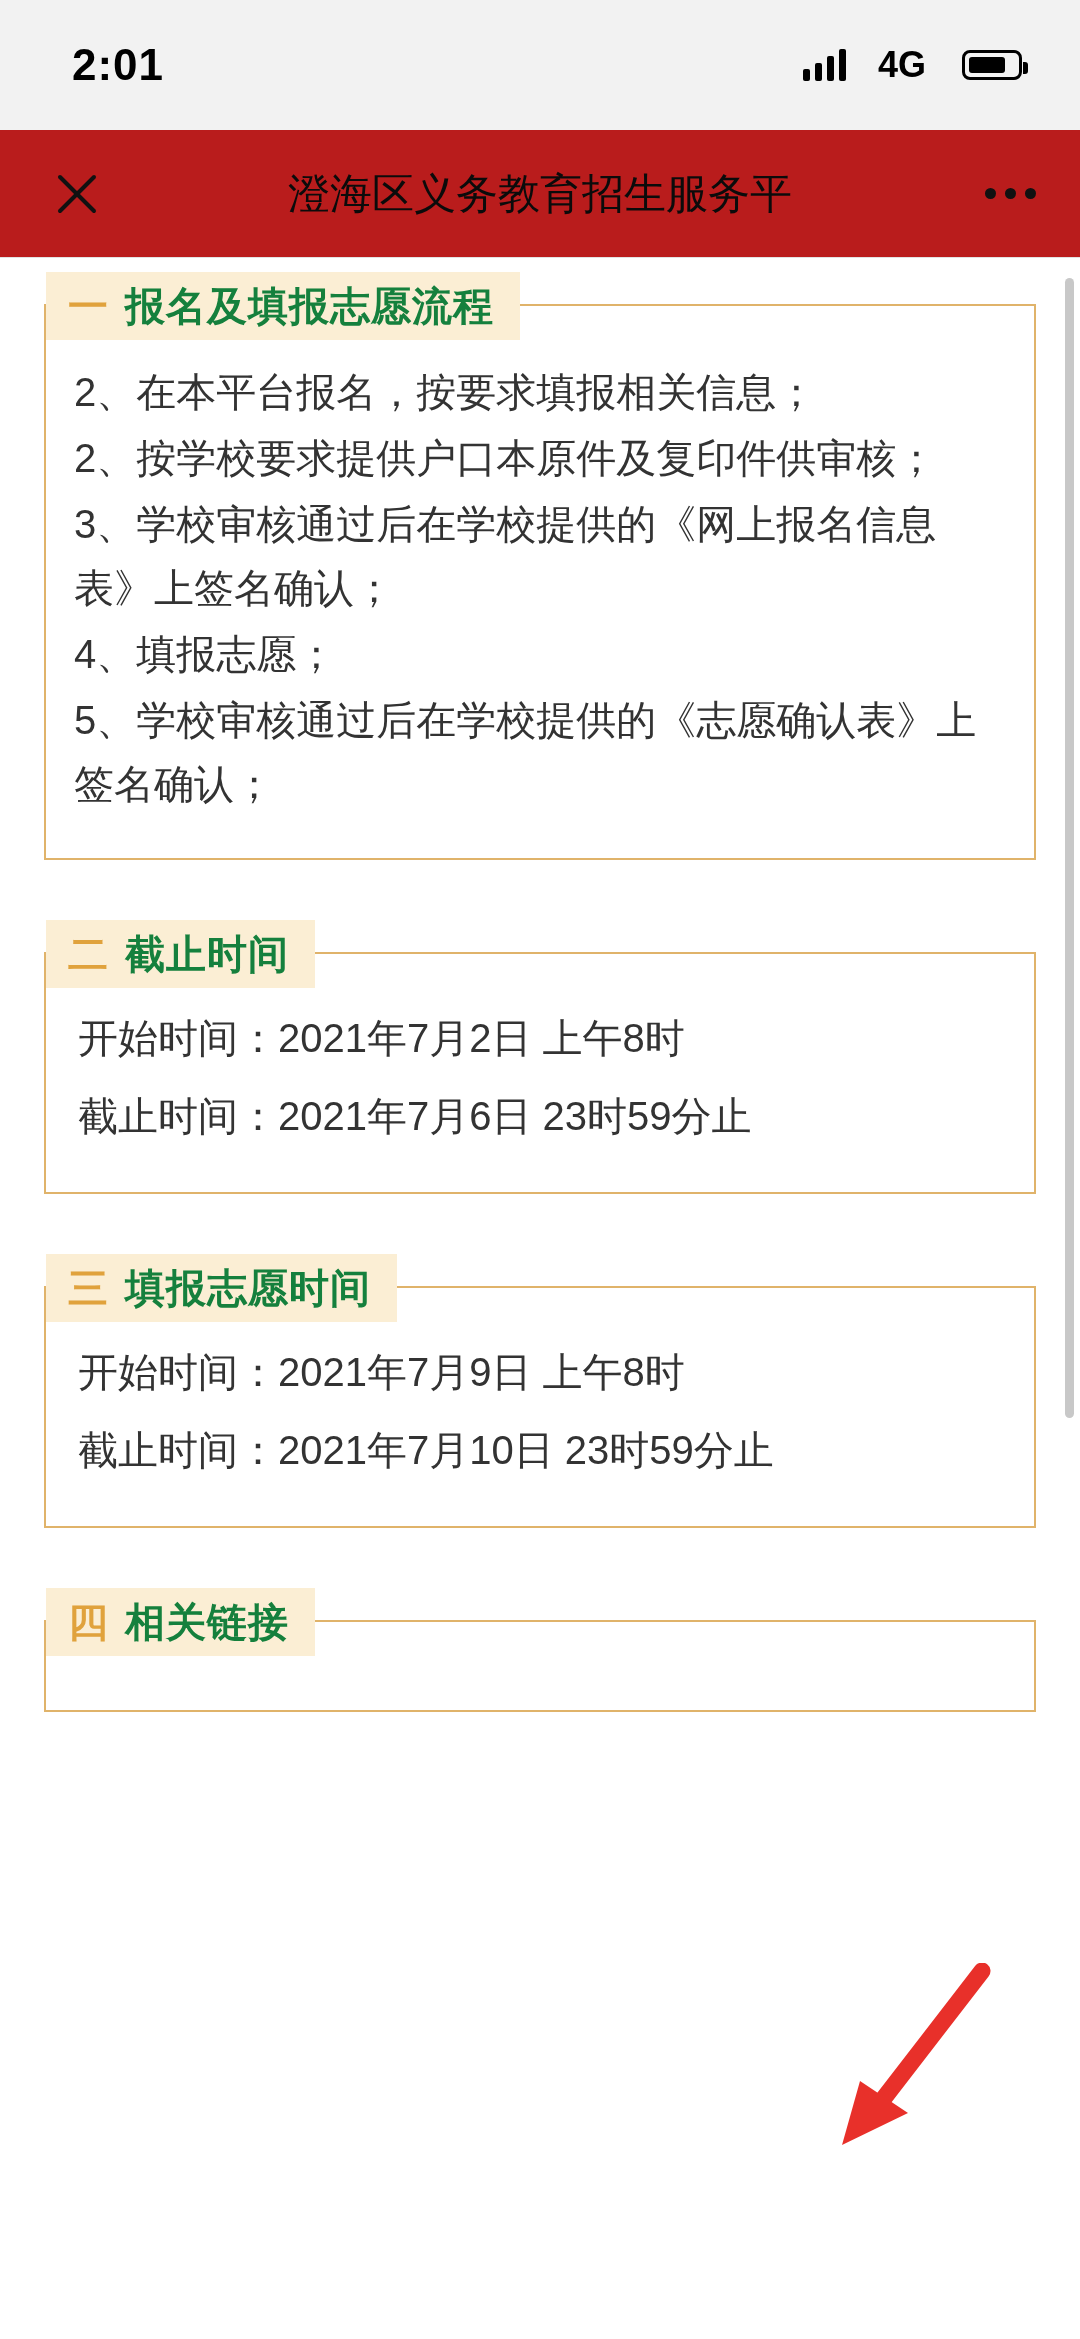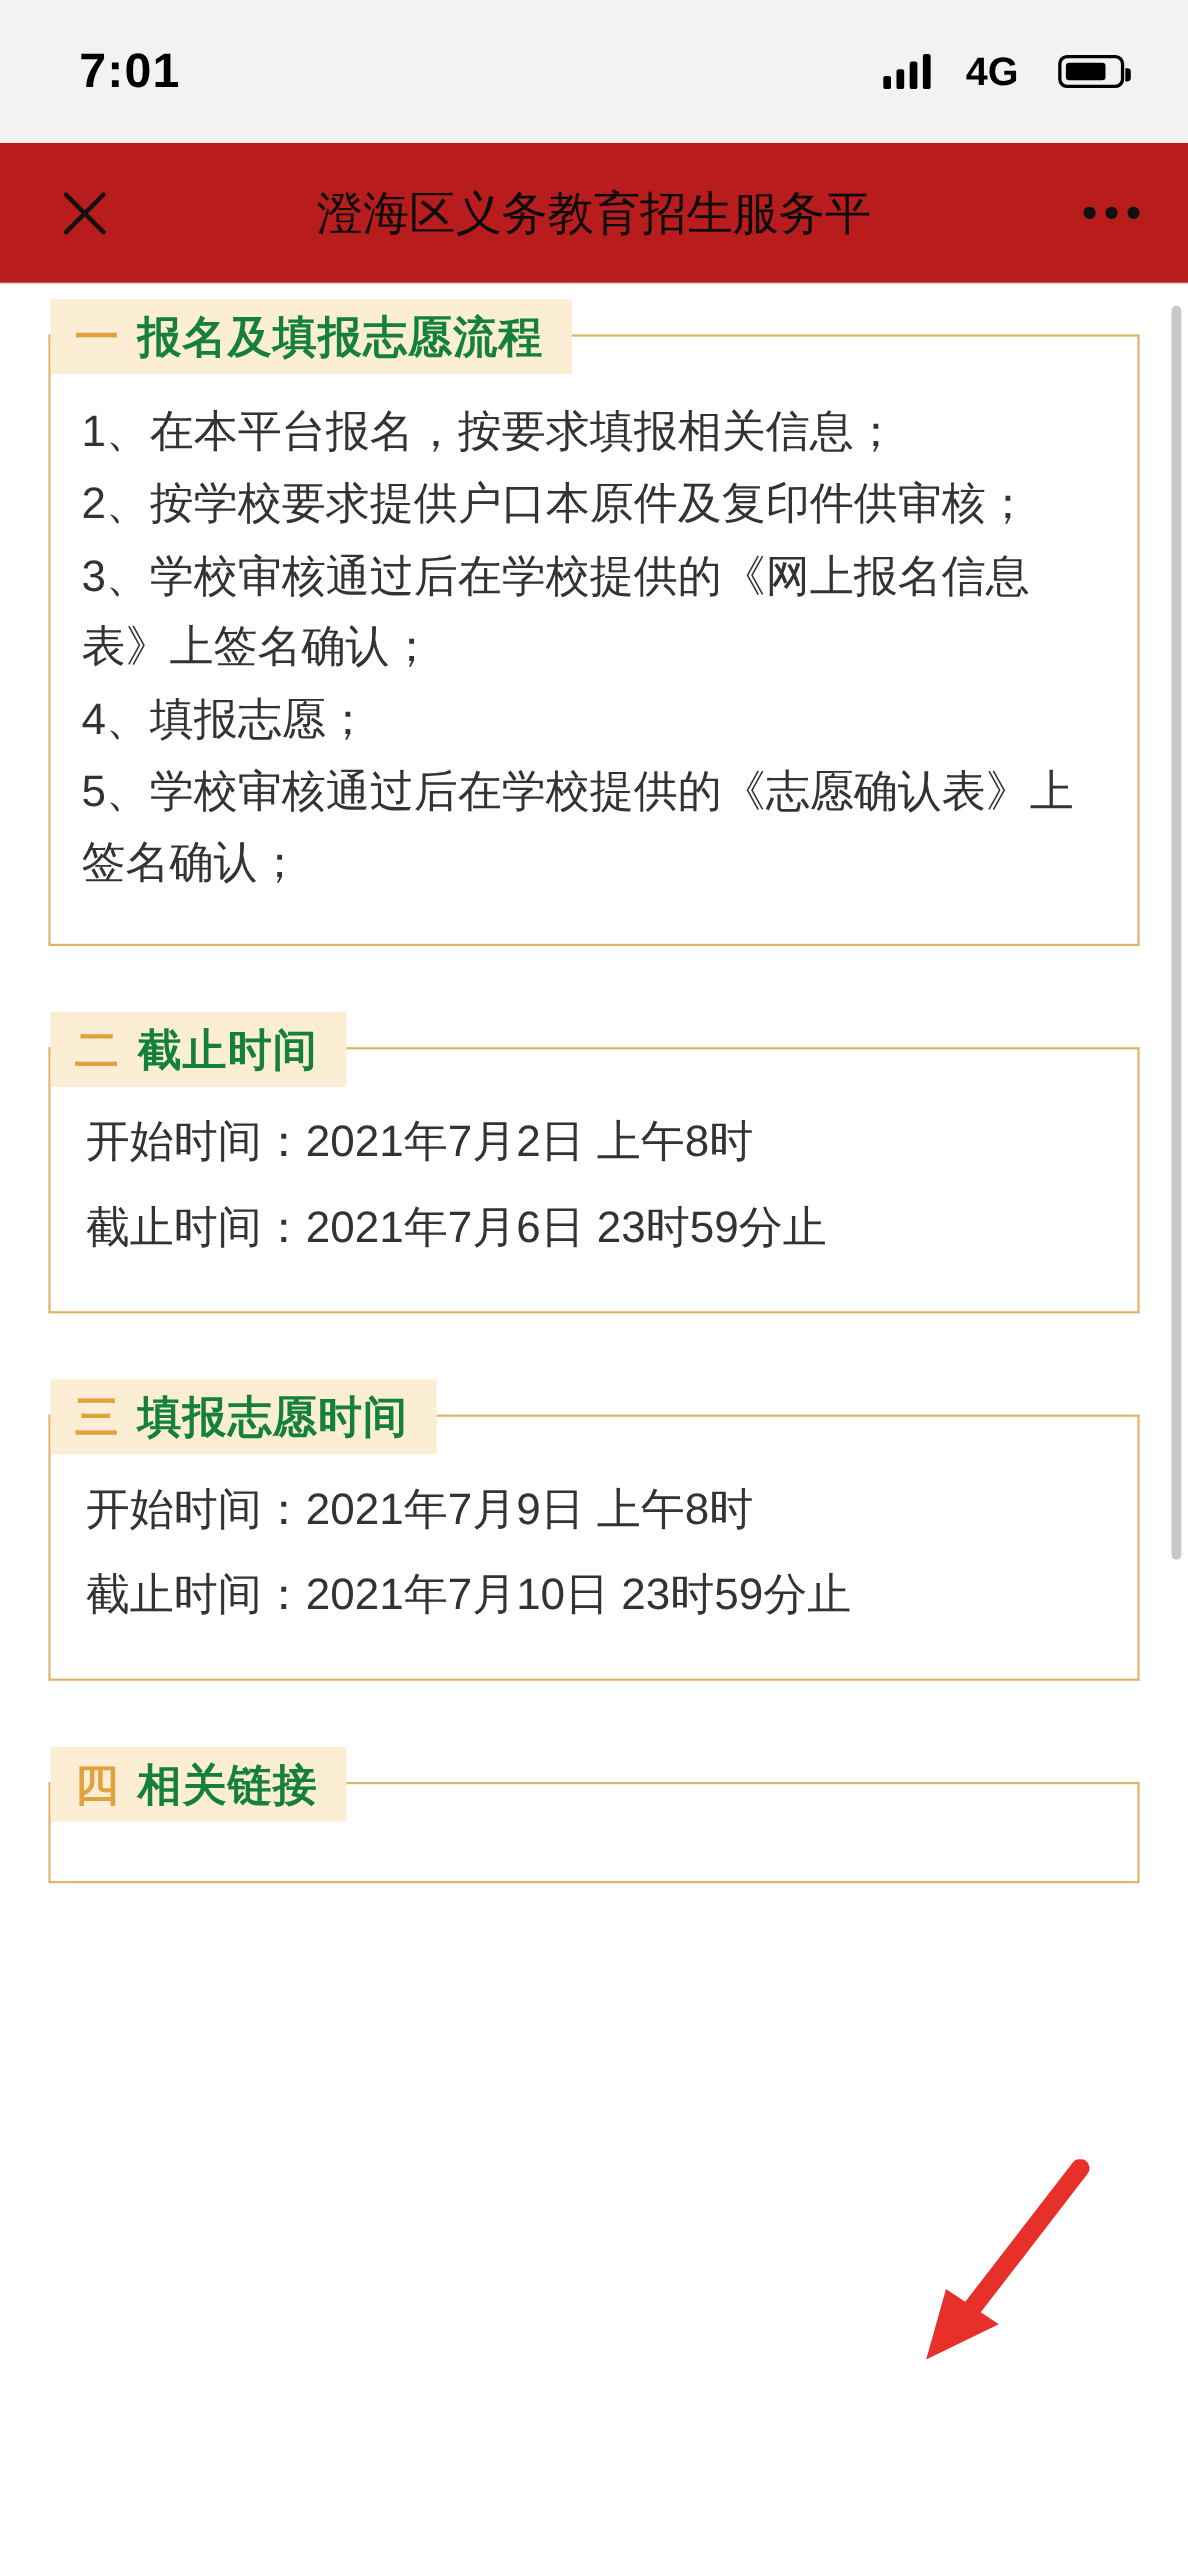--- a/index.html
+++ b/index.html
@@ -252,21 +252,21 @@
     height: 200px;
     pointer-events: none;
   }
 </style>
 </head>
 <body>
 
 <div id="screen">
 
   <div class="statusbar">
-    <div class="status-time">7:01</div>
+    <div class="status-time">2:01</div>
     <div class="status-right">
       <div class="signal">
         <i></i>
           <i></i>
           <i></i>
           <i></i>
       </div>
       <div class="net-label">4G</div>
       <div class="battery">
           <span></span>
@@ -290,21 +290,21 @@
   </div>
 
   <div class="content">
 
     <div class="section sec-proc">
       <div class="section-head">
         <span class="sec-num">一</span>
         <span class="sec-title">报名及填报志愿流程</span>
       </div>
       <div class="section-body">
-        <p>1、在本平台报名，按要求填报相关信息；</p>
+        <p>2、在本平台报名，按要求填报相关信息；</p>
         <p>2、按学校要求提供户口本原件及复印件供审核；</p>
         <p>3、学校审核通过后在学校提供的《网上报名信息表》上签名确认；</p>
         <p>4、填报志愿；</p>
         <p>5、学校审核通过后在学校提供的《志愿确认表》上签名确认；</p>
       </div>
     </div>
 
     <div class="section sec-time">
       <div class="section-head">
         <span class="sec-num">二</span>

